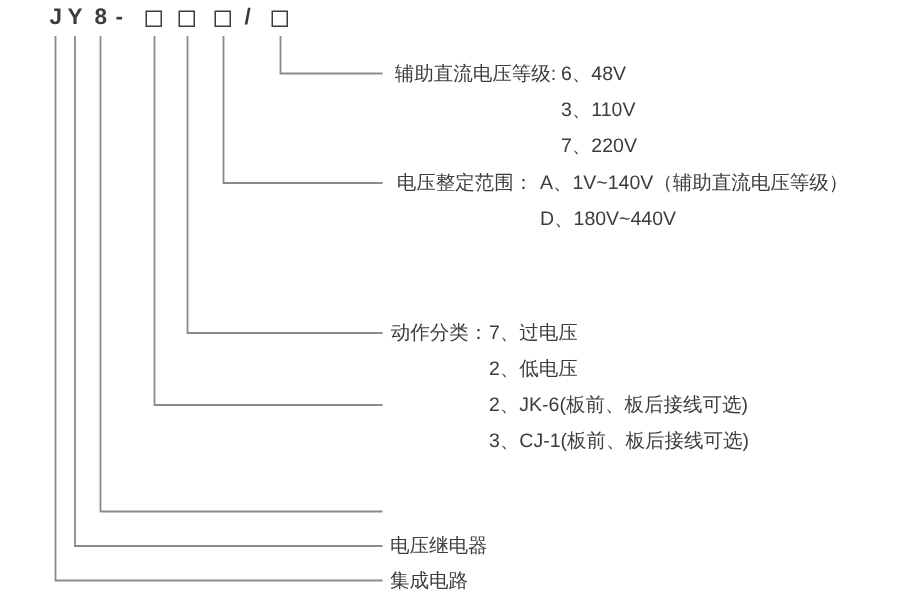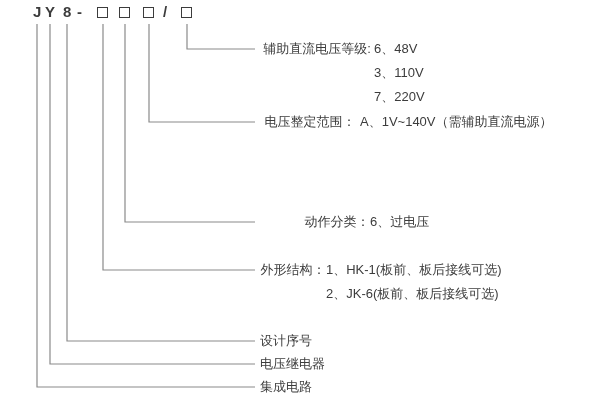--- a/index.html
+++ b/index.html
@@ -48,21 +48,21 @@
     color: var(--text-color, #3c3c3c);
     white-space: nowrap;
   }
   .block .t {
     display: inline-block;
     vertical-align: top;
     text-align: center;
   }
   .w-aux   { width: 114px; }
   .w-range { width: 100px; }
-  .w-act   { width: 66px; margin-left: 44px; }
+  .w-act   { width: 66px; }
   .w-str   { width: 66px; }
 </style>
 </head>
 <body>
 
 <div class="canvas">
 
   <svg class="lines" viewBox="0 0 600 400">
     <polyline points="37,24 37,387 255,387"></polyline>
     <polyline points="50,24 50,364 255,364"></polyline>
@@ -83,29 +83,30 @@
   <span class="code-char" style="left:163px">/</span>
   <span class="code-box" style="left:181px"></span>
 
   <div class="block" style="left:260px; top:37px">
     <div><span class="t w-aux">辅助直流电压等级:</span><span>6、48V</span></div>
     <div><span class="t w-aux"></span><span>3、110V</span></div>
     <div><span class="t w-aux"></span><span>7、220V</span></div>
   </div>
 
   <div class="block" style="left:260px; top:110px">
-    <div><span class="t w-range">电压整定范围：</span><span>A、1V~140V（需辅助直流电源）</span></div>
+    <div><span class="t w-range">电压整定范围：</span><span>A、1V~140V（辅助直流电压等级）</span></div>
+    <div><span class="t w-range"></span><span>D、180V~440V</span></div>
   </div>
 
   <div class="block" style="left:260px; top:210px">
-    <div><span class="t w-act">动作分类：</span><span>6、过电压</span></div>
+    <div><span class="t w-act">动作分类：</span><span>7、过电压</span></div>
+    <div><span class="t w-act"></span><span>2、低电压</span></div>
   </div>
 
   <div class="block" style="left:260px; top:258px">
-    <div><span class="t w-str">外形结构：</span><span>1、HK-1(板前、板后接线可选)</span></div>
     <div><span class="t w-str"></span><span>2、JK-6(板前、板后接线可选)</span></div>
+    <div><span class="t w-str"></span><span>3、CJ-1(板前、板后接线可选)</span></div>
   </div>
 
-  <div class="block" style="left:260px; top:329px"><span>设计序号</span></div>
   <div class="block" style="left:260px; top:375px"><span>集成电路</span></div>
   <div class="block" style="left:260px; top:352px"><span>电压继电器</span></div>
 
 </div>
 
 </body></html>

